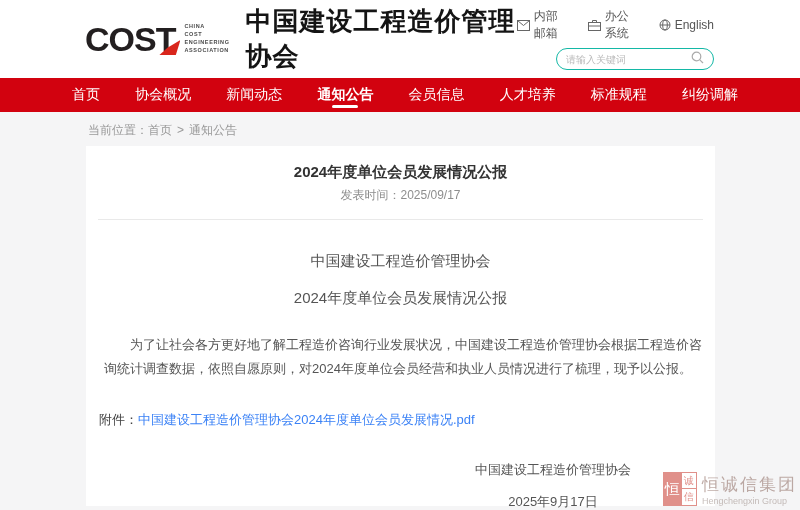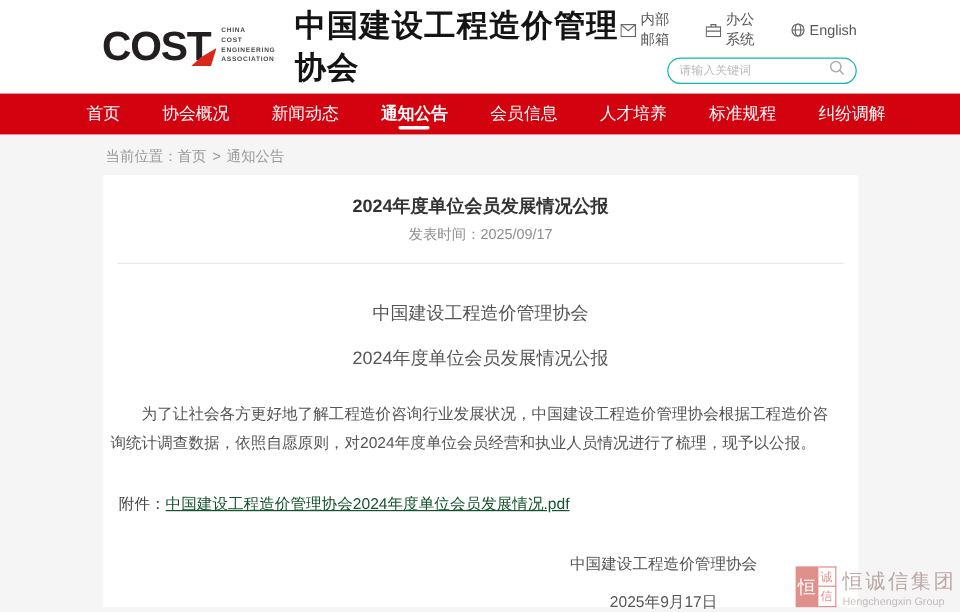--- a/index.html
+++ b/index.html
@@ -39,23 +39,23 @@
   
   .card { position:relative; background:#fff; width:629px; margin:7px 0 0 86px; height:360px; }
   .article-head { text-align:center; padding-top:17px; }
   .article-title { font-size:15px; font-weight:700; color:#333; }
   .publish { margin-top:5px; font-size:12px; color:#8e8e8e; }
   .divider { margin:15px 12px 0 12px; border-top:1px solid #e9e9e9; }
 
   .doc-heading { text-align:center; font-size:15px; color:#555; }
   .doc-heading.h1 { margin-top:32px; }
   .doc-heading.h2 { margin-top:18px; }
-  .doc-paragraph { margin:25px 13px 0 6px; font-size:13px; color:#555; line-height:24px; text-indent:2em; }
+  .doc-paragraph { margin:25px 13px 0 18px; font-size:13px; color:#555; line-height:24px; text-indent:2em; }
   .attachment { margin:30px 13px 0 13px; font-size:13px; color:#444; }
-  .attachment a { color:#14532d; text-decoration:underline; cursor:pointer; }
+  .attachment a { color:#3b82f6; cursor:pointer; }
   .signature { margin:32px 52px 0 auto; width:220px; text-align:center; font-size:13px; color:#555; }
   .signature .sig-date { margin-top:14px; }
 
   
   .watermark { position:absolute; right:3px; bottom:4px; display:flex; align-items:center; gap:5px; opacity:.55; }
   .wm-logo { width:34px; height:34px; display:grid; grid-template-columns:55% 45%; grid-template-rows:1fr 1fr; flex:none; }
   .wm-c1 { grid-row:1/3; background:#c7362c; color:#fff; display:flex; align-items:center; justify-content:center; font-size:15px; font-family:"Liberation Serif","DejaVu Serif",serif; }
   .wm-c2,.wm-c3 { color:#c7362c; border:1px solid #c7362c; border-left:none; font-size:10px; display:flex; align-items:center; justify-content:center; font-family:"Liberation Serif","DejaVu Serif",serif; }
   .wm-c3 { border-top:none; }
   .wm-text { display:flex; flex-direction:column; font-family:Liberation Sans, sans-serif; }

